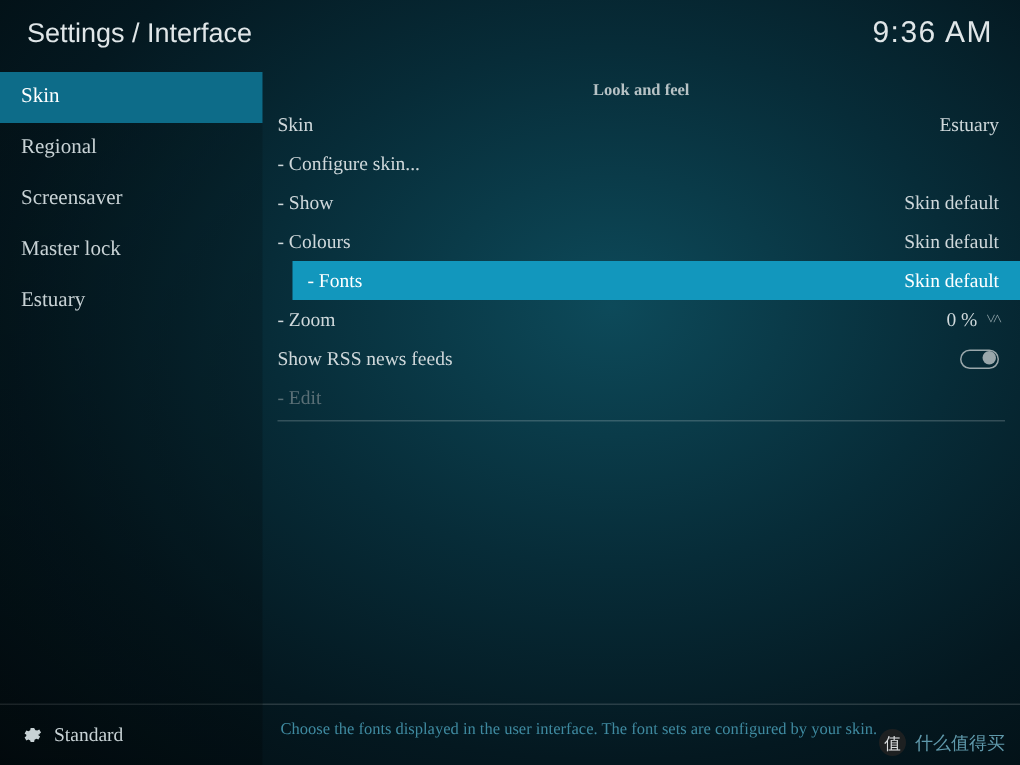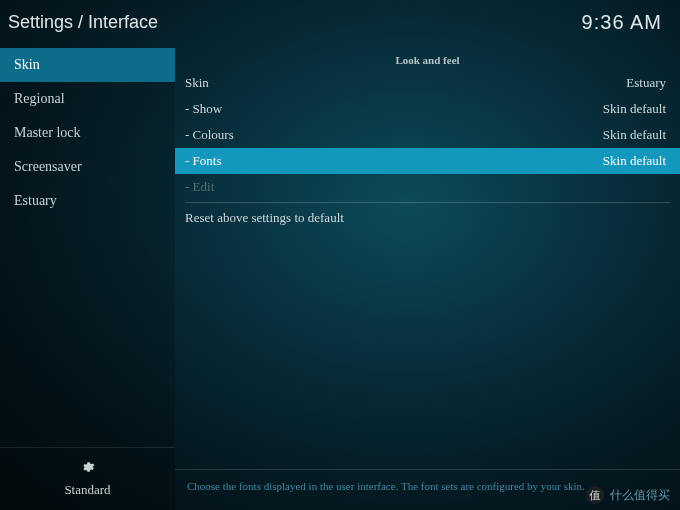--- a/index.html
+++ b/index.html
@@ -4,57 +4,57 @@
 <style>
   * { margin: 0; padding: 0; box-sizing: border-box; }
   html, body { width: 680px; height: 510px; overflow: hidden; font-family: Arial, sans-serif; }
   body {
     background: radial-gradient(ellipse at 60% 40%, #0d4a5a 0%, #072c38 40%, #041820 70%, #020c10 100%);
     color: #cdd6d9;
     position: relative;
   }
   .header {
     display: flex; justify-content: space-between; align-items: center;
-    padding: 10px 18px 14px 8px; height: 48px;
+    padding: 10px 18px 14px 18px; height: 48px;
   }
   .header .title { font-size: 18px; color: #e0e6e8; font-weight: 300; }
   .header .clock { font-size: 20px; color: #e0e6e8; font-weight: 300; letter-spacing: 1px; margin-left: 24px; }
   .layout { display: flex; height: 462px; font-family: Liberation Serif, serif; }
   .sidebar {
     width: 175px; flex-shrink: 0;
     background: linear-gradient(to bottom, rgba(0,0,0,0.15), rgba(0,0,0,0.25));
     display: flex; flex-direction: column;
   }
   .sidebar-items { flex: 1; }
   .sidebar-item {
     padding: 9px 14px; font-size: 14px; color: #c8d2d5; cursor: pointer;
   }
   .sidebar-item.selected {
     background: #0d6c89; color: #fff;
   }
   .sidebar-footer {
     border-top: 1px solid rgba(255,255,255,0.1);
     padding: 12px 14px; display: flex; align-items: center; gap: 8px;
-    font-size: 13px; color: #c8d2d5; cursor: pointer; flex-direction: column;
+    font-size: 13px; color: #c8d2d5; cursor: pointer;
   }
   .gear { width: 14px; height: 14px; display: inline-block; }
   .main { flex: 1; display: flex; flex-direction: column; position: relative; }
   .section-title {
     text-align: center; font-size: 11px; color: #b7c2c5; font-weight: bold;
     padding: 6px 0 4px 0;
   }
   .settings-list { flex: 1; }
   .row {
     display: flex; justify-content: space-between; align-items: center;
     padding: 5px 14px 5px 10px; font-size: 13px; color: #cfd8db;
     min-height: 26px; cursor: pointer;
   }
   .row .label { white-space: nowrap; }
   .row .value { color: #cfd8db; font-size: 13px; display: flex; align-items: center; gap: 6px; }
-  .row.highlight { background: #1297bd; color: #fff; }
+  .row.highlight { background: #1297bd; color: #fff; margin-left: 20px; }
   .row.highlight .value { color: #fff; }
   .row.disabled { color: #5a6f76; cursor: default; }
   .divider { height: 1px; background: rgba(255,255,255,0.18); margin: 2px 10px; }
   .toggle {
     width: 26px; height: 13px; border: 1.5px solid #9aa7ab; border-radius: 8px;
     position: relative; display: inline-block;
   }
   .toggle::after {
     content: ""; position: absolute; width: 9px; height: 9px; border-radius: 50%;
     background: #9aa7ab; top: 0.5px; right: 1px;
@@ -79,22 +79,22 @@
 <div class="header">
   <div class="title">Settings / Interface</div>
   <div class="clock">9:36 AM</div>
 </div>
 
 <div class="layout">
   <div class="sidebar">
     <div class="sidebar-items">
       <div class="sidebar-item selected"><span>Skin</span></div>
       <div class="sidebar-item"><span>Regional</span></div>
+      <div class="sidebar-item"><span>Screensaver</span></div>
       <div class="sidebar-item"><span>Master lock</span></div>
-      <div class="sidebar-item"><span>Screensaver</span></div>
       <div class="sidebar-item"><span>Estuary</span></div>
     </div>
     <div class="sidebar-footer">
       <span class="gear">
         <svg viewBox="0 0 24 24" width="14" height="14" fill="#c8d2d5">
             <path d="M12 8a4 4 0 100 8 4 4 0 000-8zm9 4a7 7 0 00-.1-1.2l2-1.6-2-3.4-2.4 1a7 7 0 00-2-.1L15 4h-4l-.5 2.7a7 7 0 00-2 1.1l-2.4-1-2 3.4 2 1.6A7 7 0 006 12a7 7 0 00.1 1.2l-2 1.6 2 3.4 2.4-1a7 7 0 002 1.1L11 20h4l.5-2.7a7 7 0 002-1.1l2.4 1 2-3.4-2-1.6c.1-.4.1-.8.1-1.2z"></path>
           </svg>
       </span>
       <span>Standard</span>
     </div>
@@ -102,47 +102,60 @@
 
   <div class="main">
     <div class="section-title">Look and feel</div>
     <div class="settings-list">
 
       <div class="row">
         <span class="label">Skin</span>
         <span class="value">Estuary</span>
       </div>
 
+      <div class="row">
+        <span class="label">- Configure skin...</span>
+      </div>
 
       <div class="row">
         <span class="label">- Show</span>
         <span class="value">Skin default</span>
       </div>
 
       <div class="row">
         <span class="label">- Colours</span>
         <span class="value">Skin default</span>
       </div>
 
       <div class="row highlight">
         <span class="label">- Fonts</span>
         <span class="value">Skin default</span>
       </div>
 
+      <div class="row">
+        <span class="label">- Zoom</span>
+        <span class="value">
+          <span>0 %</span>
+          <span class="spinner">˅˄</span>
+        </span>
+      </div>
 
+      <div class="row">
+        <span class="label">Show RSS news feeds</span>
+        <span class="value">
+          <span class="toggle"></span>
+        </span>
+      </div>
 
       <div class="row disabled">
         <span class="label">- Edit</span>
       </div>
 
       <div class="divider"></div>
 
-      <div class="row">
-        <span class="label">Reset above settings to default</span>
-      </div>
 
     </div>
     <div class="hint">Choose the fonts displayed in the user interface. The font sets are configured by your skin.</div>
   </div>
 </div>
 
 <div class="watermark">
   <span class="wm-badge">值</span>
   <span>什么值得买</span>
 </div>

